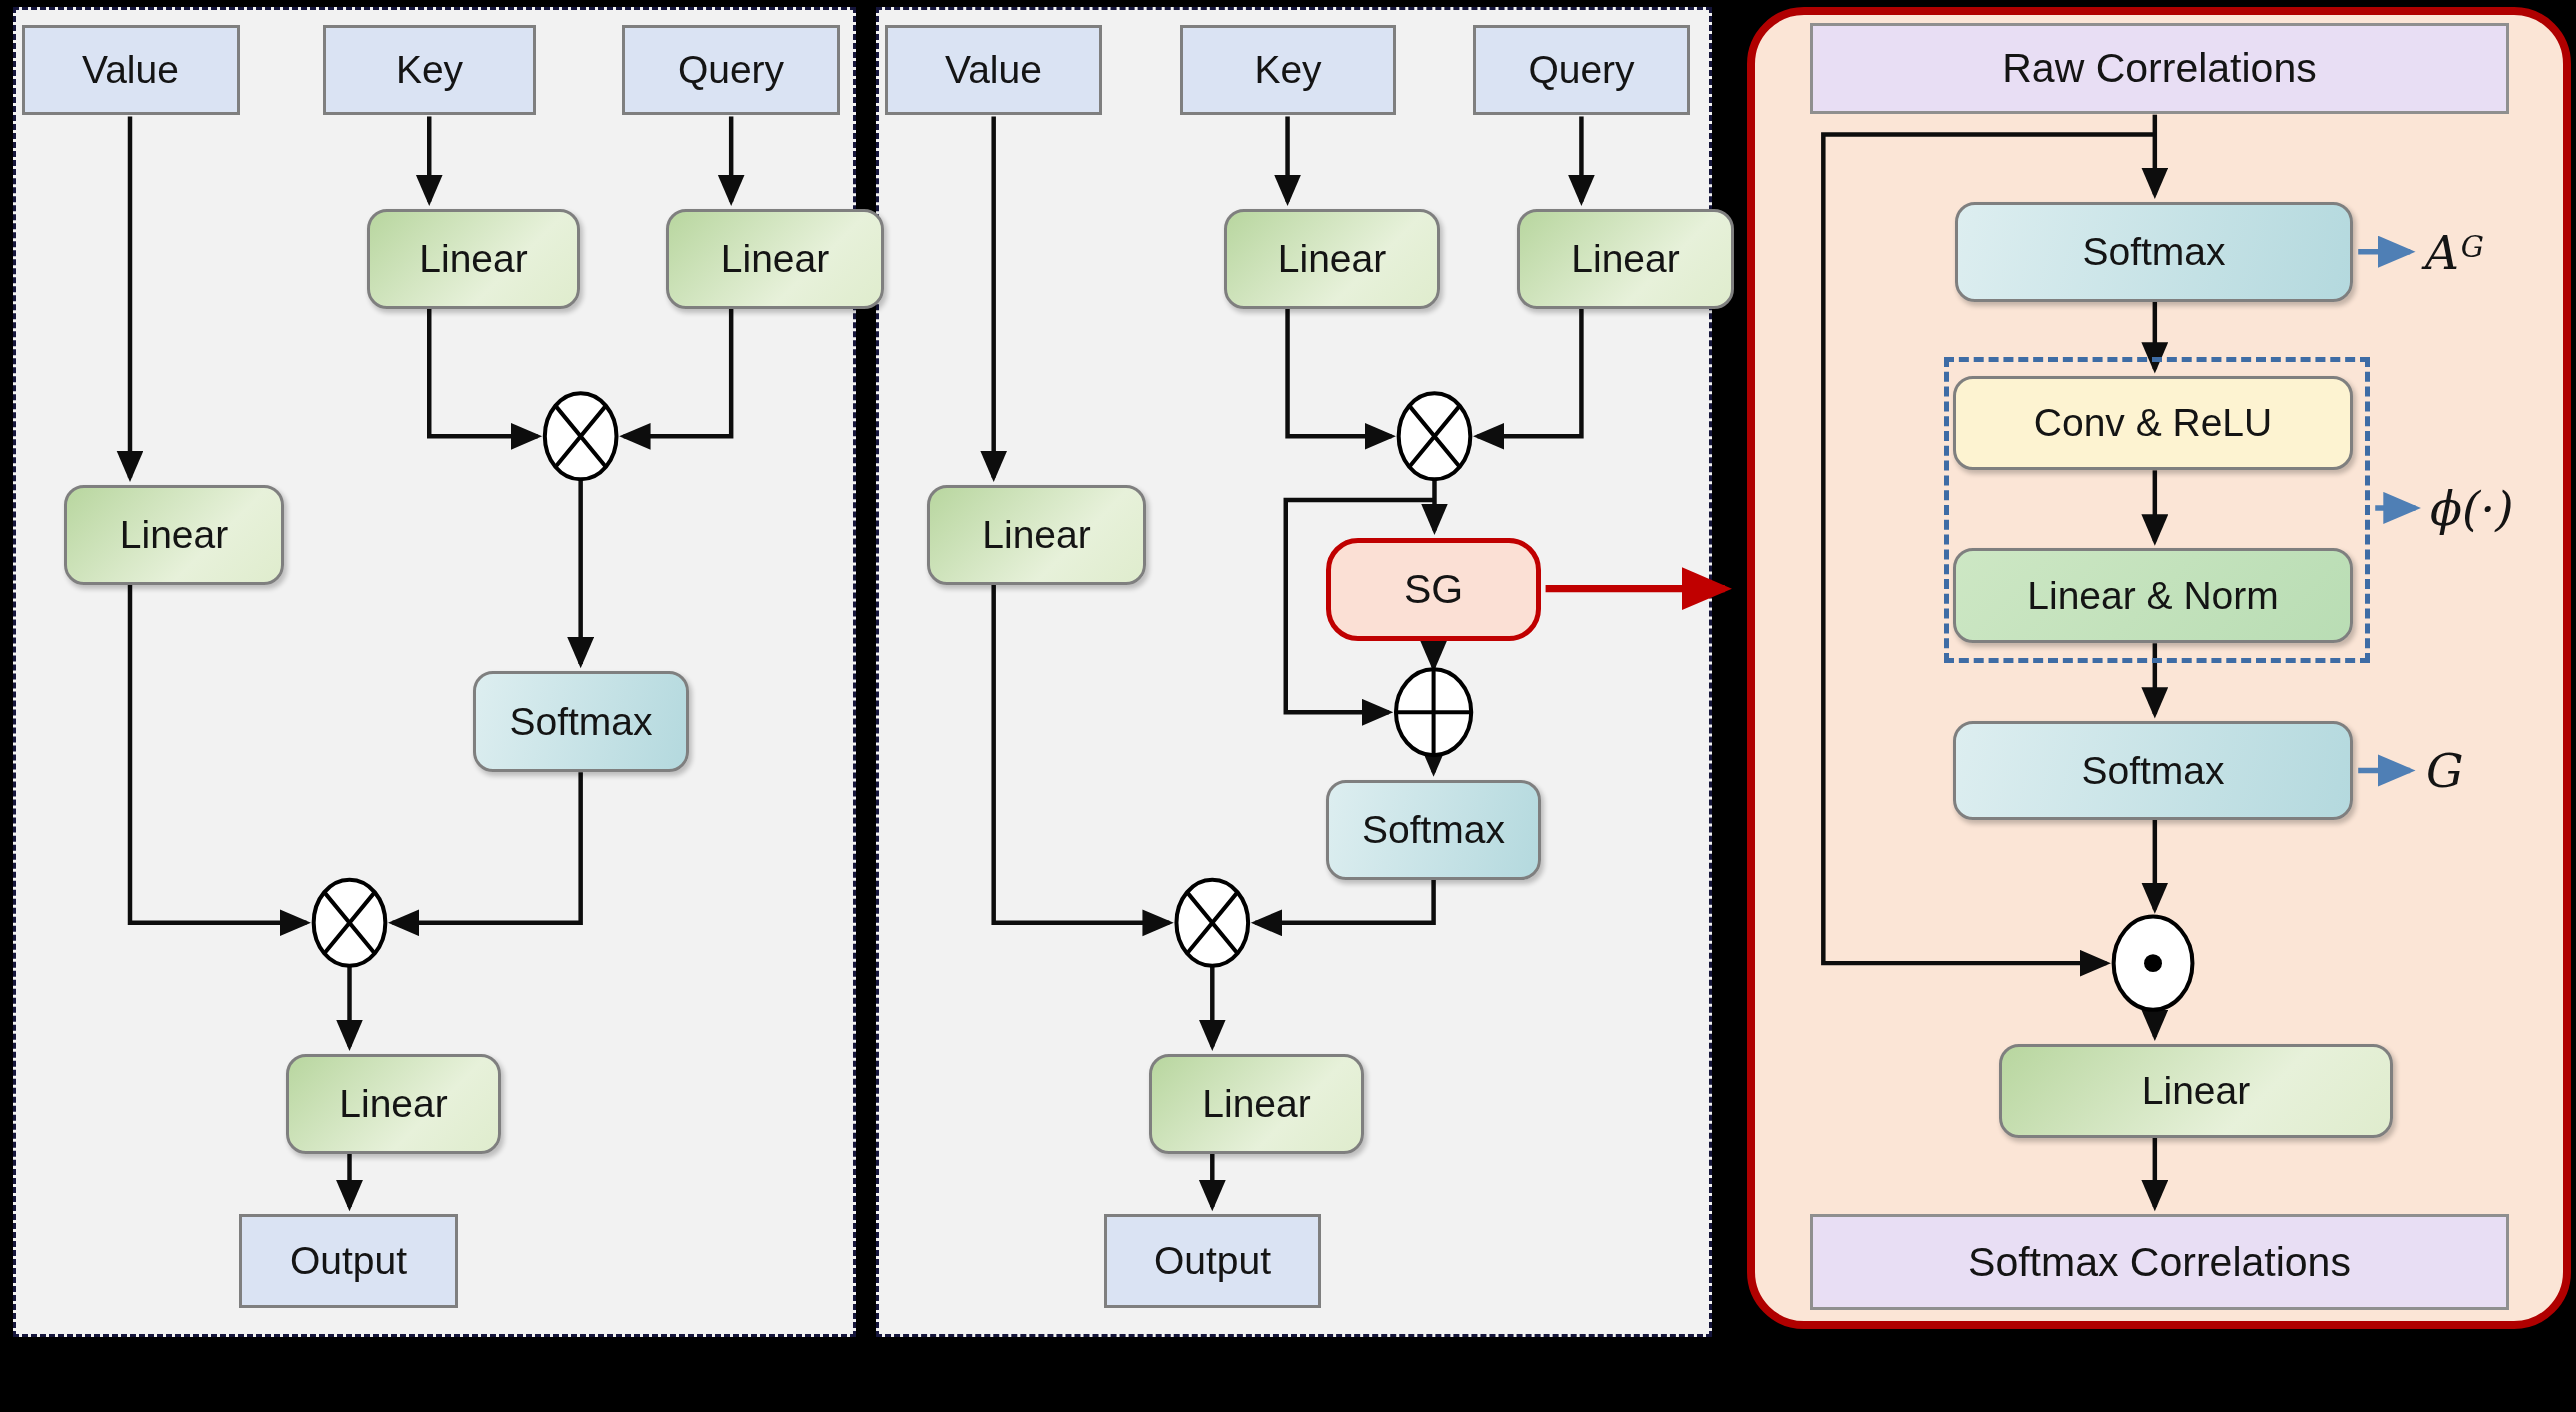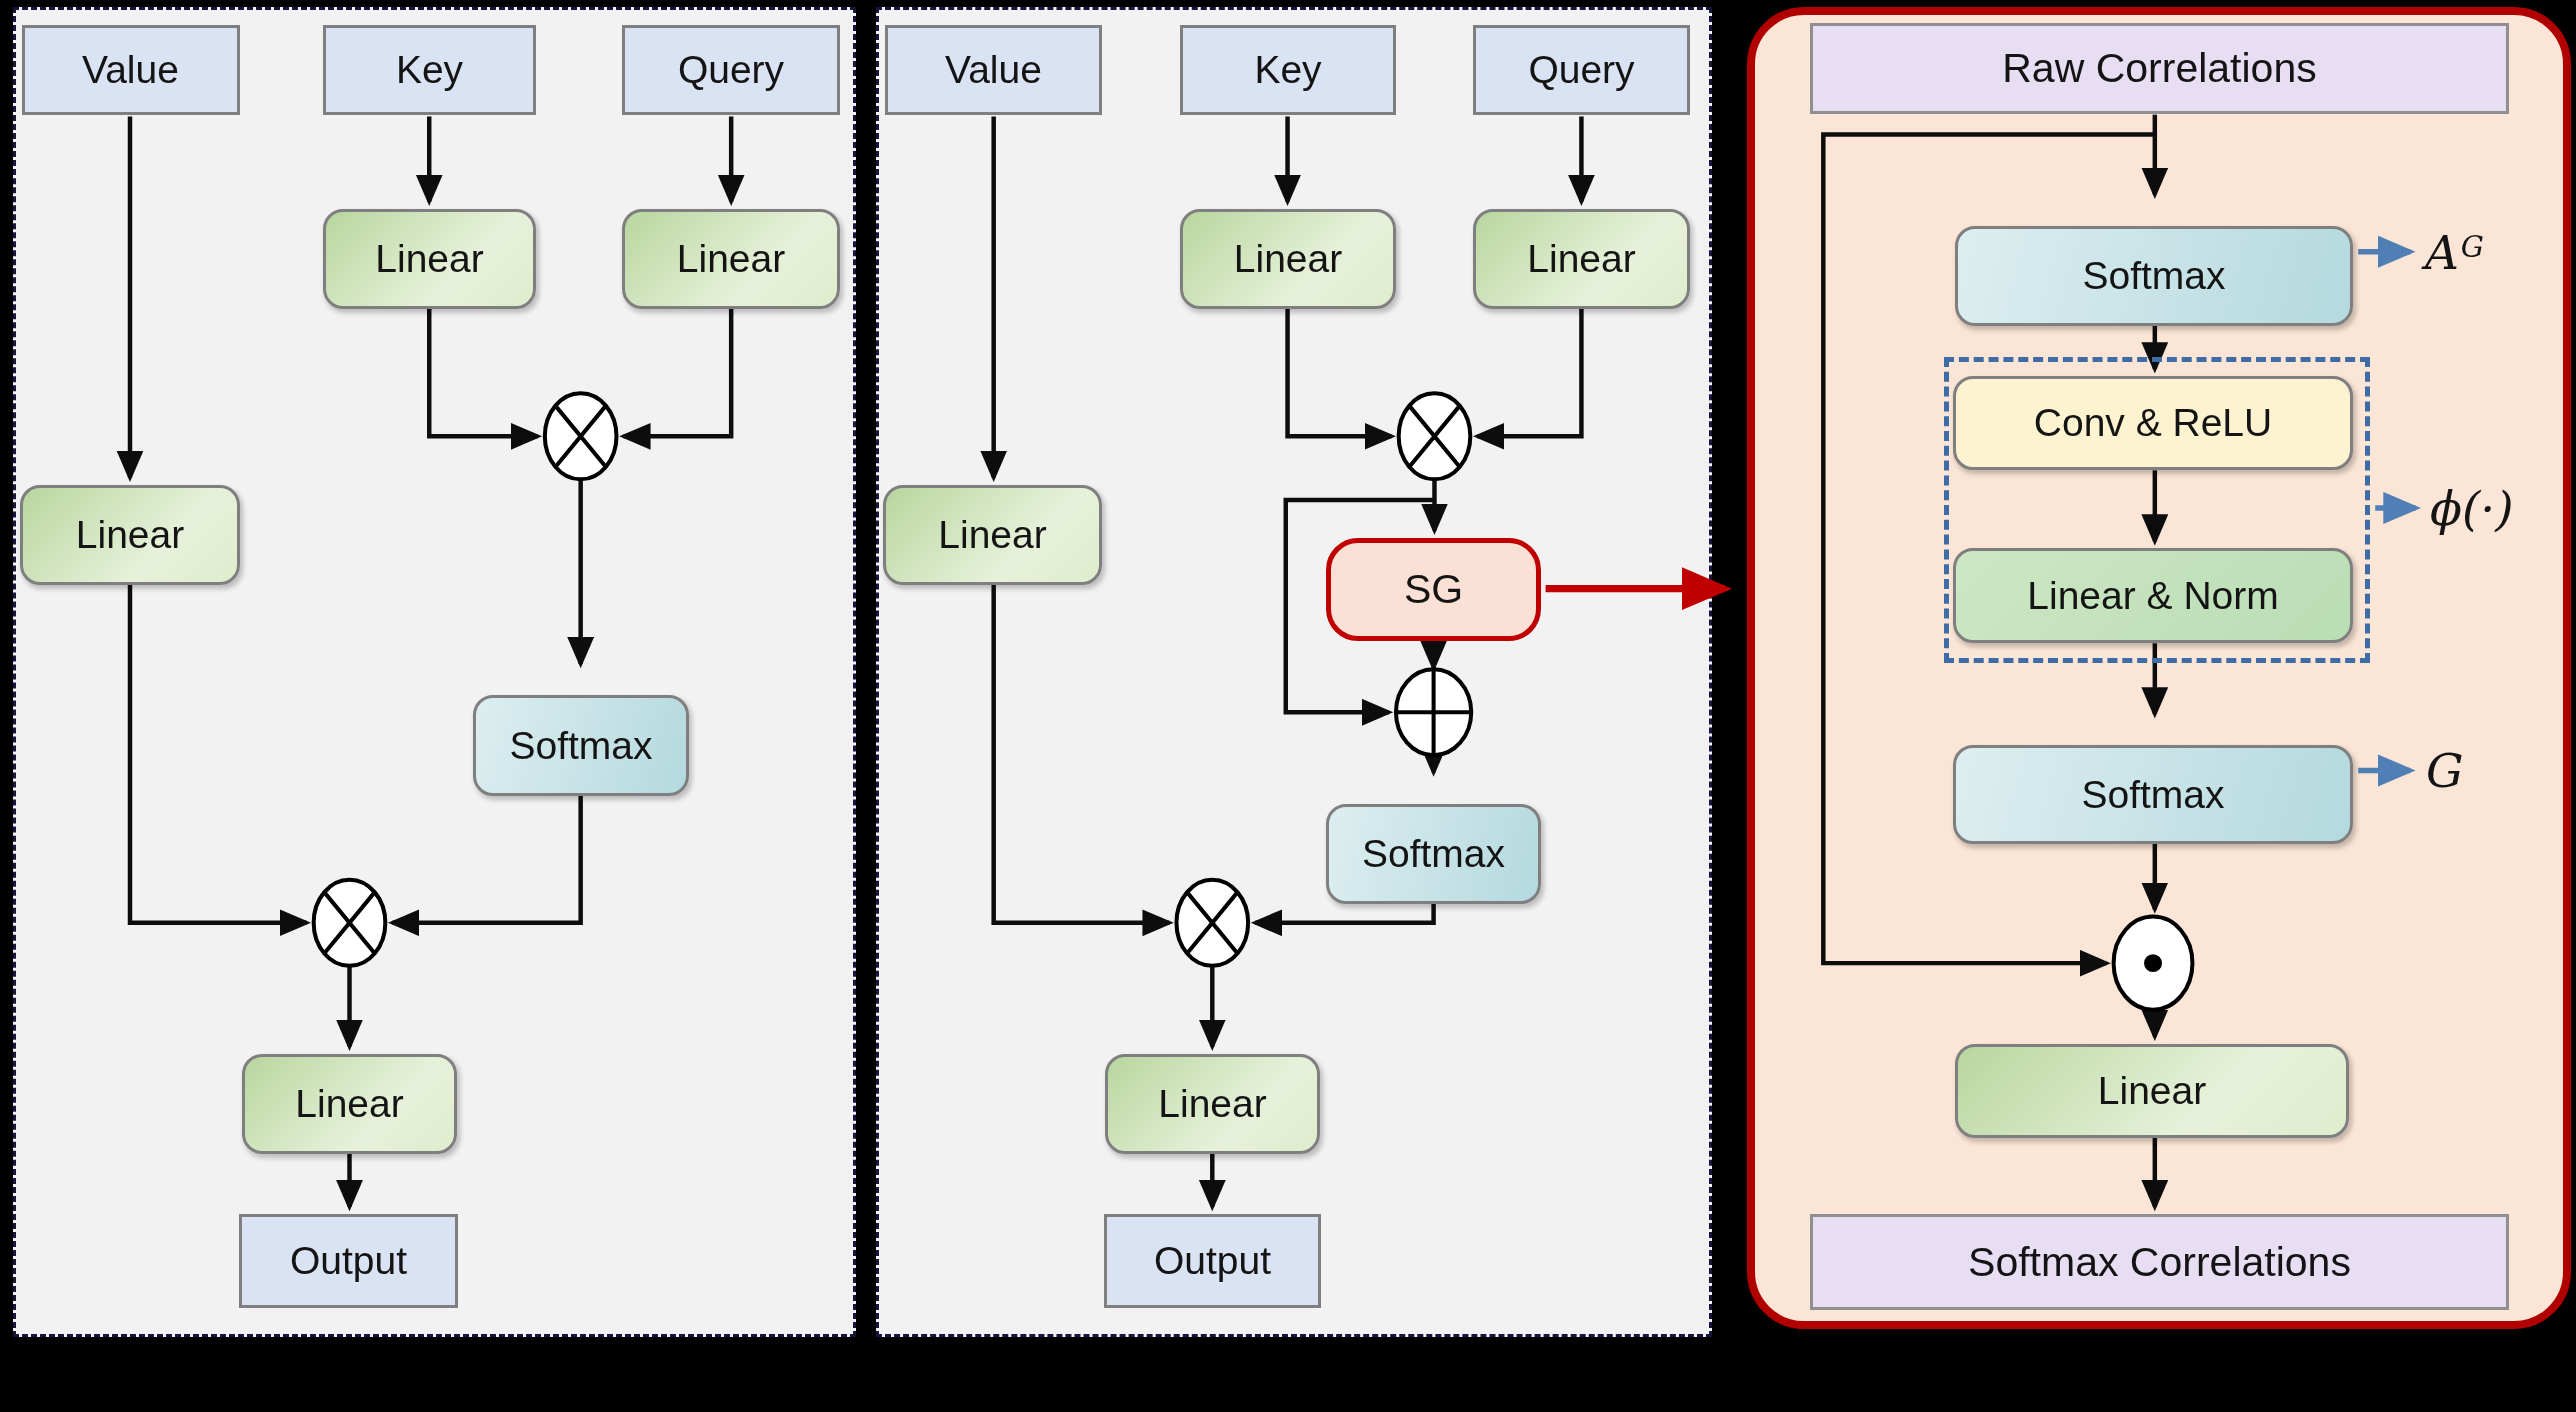--- a/index.html
+++ b/index.html
@@ -8,22 +8,22 @@
   .panel{position:absolute;background:#f2f2f2;border:3.6px dashed #16163c;box-sizing:border-box;z-index:1;}
   .module-panel{position:absolute;background:#fbe5d6;border:8px solid #b00000;border-radius:57px;
                 box-sizing:border-box;z-index:1;}
   svg.wires{position:absolute;left:0;top:0;z-index:2;}
   .box{position:absolute;display:flex;align-items:center;justify-content:center;
        border:3.6px solid #7f7f7f;box-sizing:border-box;font-size:39px;z-index:3;
        white-space:nowrap;}
   .blue{background:#dae3f3;}
   .lav{background:#e8def4;border-color:#8f8f8f;font-size:41px;}
   .rounded{border-radius:20px;box-shadow:2.7px 3.6px 5.4px rgba(0,0,0,0.22);}
-  .green{background:linear-gradient(135deg,#b8d69f 0%,#e7f1da 65%,#dfeccd 100%);}
-  .teal{background:linear-gradient(105deg,#ddeef0 0%,#b4d9de 100%);margin-top:24px;}
+  .green{background:linear-gradient(135deg,#b8d69f 0%,#e7f1da 65%,#dfeccd 100%);margin-left:44px;}
+  .teal{background:linear-gradient(105deg,#ddeef0 0%,#b4d9de 100%);}
   .cream{background:#fdf3d1;}
   .flatgreen{background:linear-gradient(135deg,#cde7c4 0%,#b9ddb4 100%);}
   .sgbox{background:#fbe0d5;border:5.4px solid #c00000;border-radius:32px;font-size:41px;}
   .dashedblue{position:absolute;border:5.4px dashed #3e6ca5;box-sizing:border-box;z-index:2;background:transparent;}
   .mathlabel{position:absolute;font-family:"DejaVu Serif",serif;font-style:italic;font-size:47px;
              color:#141414;z-index:3;display:flex;align-items:center;}
   .mathlabel sup{font-size:29px;font-style:italic;margin-left:1.8px;transform:translateY(-5.4px);}
 </style>
 </head>
 <body>

